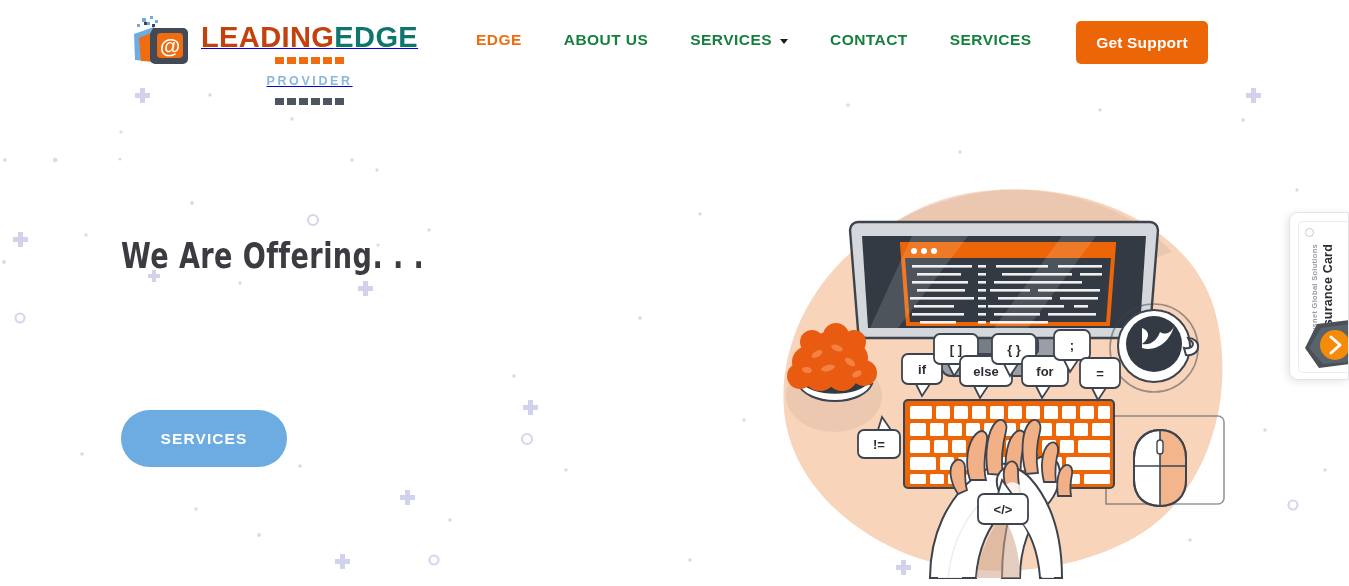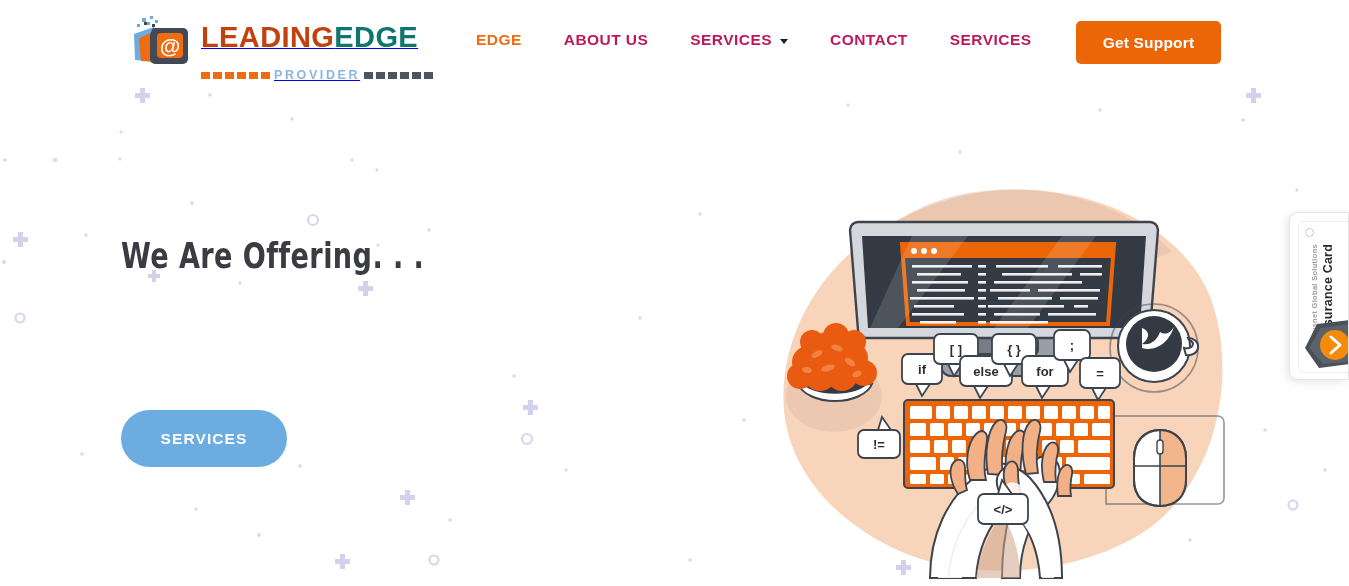--- a/index.html
+++ b/index.html
@@ -19,40 +19,40 @@
     position:absolute; top:0; left:0; width:1349px; height:86px;
     display:flex; align-items:center; z-index:30; background:transparent;
   }
   #brand-logo { position:absolute; left:131px; top:16px; display:flex; align-items:flex-start; }
   #logo-mark { position:relative; width:62px; height:52px; flex:0 0 auto; }
   #logo-text { margin-left:8px; padding-top:7px; }
   .logo-wordmark { font-size:29px; font-weight:700; letter-spacing:.4px; line-height:1;
     font-family:"Liberation Sans", sans-serif; white-space:nowrap; }
   .lw-leading { color:#c2410c; }
   .lw-edge { color:#0f766e; }
-  .logo-sub { display:flex; align-items:center; gap:4px; margin-top:16px; }
+  .logo-sub { display:flex; align-items:center; gap:10px; margin-top:5px;flex-direction:column; }
   .dashrow { display:flex; gap:3px; }
   .dash { width:9px; height:7px; display:block; }
   .dash.o { background:#ef6c11; }
   .dash.g { background:#4c5561; }
   .logo-provider { font-size:12.5px; font-weight:700; letter-spacing:2.6px; color:#8ab7de; }
 
   
   #main-nav { position:absolute; left:455px; top:31px; display:flex; align-items:center; gap:0; }
   .nav-item {
-    font-size:15.5px; font-weight:600; letter-spacing:.45px; color:#be185d;
+    font-size:15.5px; font-weight:600; letter-spacing:.45px; color:#15803d;
     text-decoration:none; padding:0 21px; display:flex; align-items:center; gap:8px;
     cursor:pointer; white-space:nowrap;
   }
   .nav-item.active { color:#ef6c11; }
   .chev { width:0;height:0;border-left:4.5px solid transparent;border-right:4.5px solid transparent;
           border-top:5.5px solid #1c1c1c; display:block; margin-top:2px; }
 
   #get-support-btn {
-    position:absolute; left:1076px; top:21px; width:145px; height:43px;
+    position:absolute; left:1076px; top:21px; width:132px; height:43px;
     background:#ec6608; color:#fff; border:none; border-radius:5px;
     font-size:15.5px; font-weight:700; font-family:"Liberation Sans", sans-serif;
     cursor:pointer; letter-spacing:.2px;
   }
 
   
   #hero-heading {
     position:absolute; left:121px; top:236px;
     font-size:35px; font-weight:700; color:#3b3b42; letter-spacing:.5px;
     font-family:"DejaVu Sans Condensed","Liberation Sans", sans-serif;

